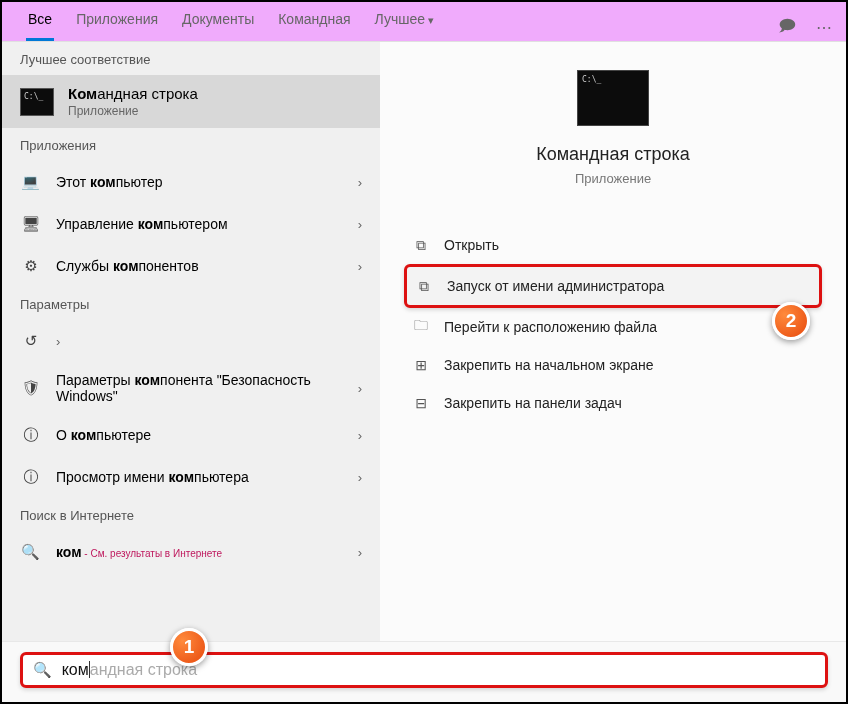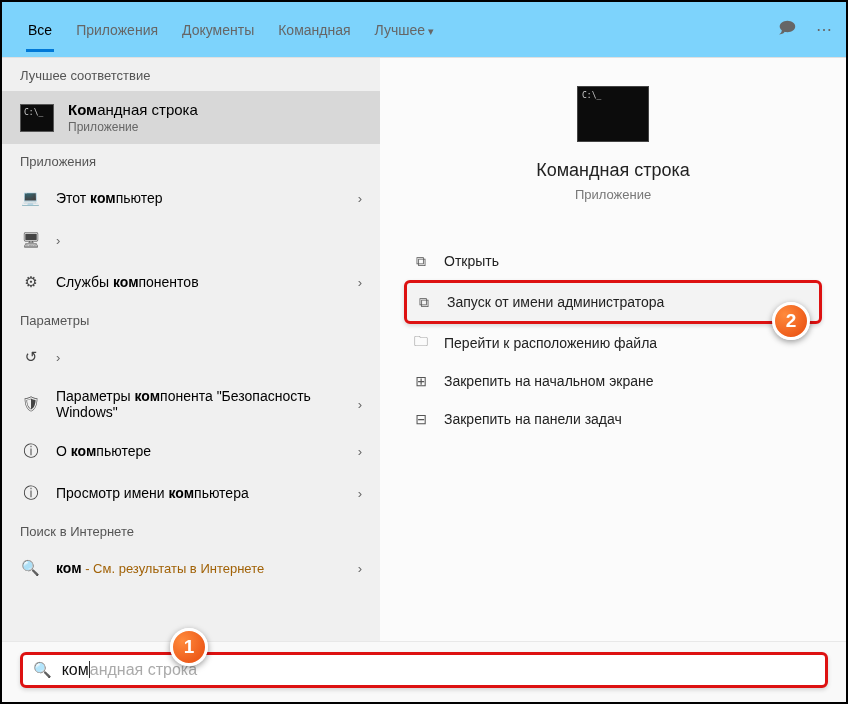--- a/index.html
+++ b/index.html
@@ -1,20 +1,20 @@
 <!DOCTYPE html>
 <html><head>
   <meta charset="utf-8">
   <style>
     * { margin: 0; padding: 0; box-sizing: border-box; font-family: "Segoe UI", Arial, sans-serif; }
     body { width: 848px; height: 704px; background: #fff; position: relative; border: 2px solid #000; }
     
     .container { display: flex; flex-direction: column; height: 100%; }
     
-    .tabs { display: flex; align-items: center; padding: 0 14px; height: 56px; background: #7dd3fc; border-bottom: 1px solid #e0e0e0; }
+    .tabs { display: flex; align-items: flex-end; padding: 0 14px; height: 40px; background: #f0abfc; border-bottom: 1px solid #e0e0e0; }
     .tab { padding: 14px 12px; font-size: 14px; color: #666; cursor: pointer; position: relative; }
     .tab.active { color: #000; }
     .tab.active::after { content: ""; position: absolute; bottom: 0; left: 10px; right: 10px; height: 3px; background: #0078d7; }
     .tab-dropdown::after { content: " ▾"; font-size: 11px; color: #666; }
     .tabs-spacer { flex: 1; }
     .tabs-right { display: flex; align-items: center; gap: 20px; color: #666; }
     
     .main { flex: 1; display: flex; background: #f0f0f0; overflow: hidden; justify-content: flex-end; }
     
     .left { width: 378px; overflow-y: auto; background: #f0f0f0; }
@@ -22,21 +22,21 @@
     
     .best-match { display: flex; align-items: center; padding: 10px 18px; background: #d8d8d8; gap: 14px; }
     .cmd-icon-small { width: 34px; height: 28px; background: #0c0c0c; border: 1px solid #555; display: flex; align-items: flex-start; padding: 3px; color: #ccc; font-size: 8px; font-family: monospace; }
     .best-match-text { flex: 1; }
     .best-match-title { font-size: 15px; color: #000; }
     .best-match-sub { font-size: 12px; color: #666; margin-top: 2px; }
     
     .list-item { display: flex; align-items: center; padding: 10px 18px; gap: 14px; cursor: pointer; }
     .item-icon { width: 22px; height: 22px; display: flex; align-items: center; justify-content: center; font-size: 15px; color: #444;}
     .item-label { flex: 1; font-size: 14px; color: #000; }
-    .item-sub { font-size: 13px; color: #a16207; }
+    .item-sub { font-size: 10px; color: #be185d; }
     .chevron { color: #666; font-size: 13px; }
     
     .right { flex: 1; background: #fbfbfb; padding: 28px 24px; display: flex; flex-direction: column; align-items: center; position: relative; }
     .app-preview { width: 72px; height: 56px; background: #0c0c0c; border: 1px solid #444; margin-bottom: 18px; display:flex; align-items:flex-start; padding:4px; color:#ccc; font-size:8px; font-family:monospace;}
     .app-title { font-size: 18px; color: #222; margin-bottom: 6px; }
     .app-sub { font-size: 13px; color: #777; margin-bottom: 40px; }
     .actions { width: 100%; }
     .action { display: flex; align-items: center; padding: 10px 8px; gap: 14px; font-size: 14px; color: #222; cursor: pointer; }
     .action-icon { width: 18px; height: 18px; display:flex; align-items:center; justify-content:center; color:#555; font-size:14px;}
     .action.highlighted { border: 3px solid #d11; border-radius: 6px; background: #f3f3f3; box-shadow: 0 2px 4px rgba(0,0,0,0.15); }
@@ -83,20 +83,21 @@
 
       <div class="section-header">Приложения</div>
       <div id="apps-list">
           <div class="list-item">
       <div class="item-icon">💻</div>
       <div class="item-label">Этот <b>ком</b>пьютер</div>
       <div class="chevron">›</div>
           </div>
           <div class="list-item">
       <div class="item-icon">🖥</div>
+      <div class="item-label">Управление <b>ком</b>пьютером</div>
       <div class="chevron">›</div>
           </div>
           <div class="list-item">
       <div class="item-icon">⚙</div>
       <div class="item-label">Службы <b>ком</b>понентов</div>
       <div class="chevron">›</div>
           </div>
         </div>
 
       <div class="section-header">Параметры</div>

